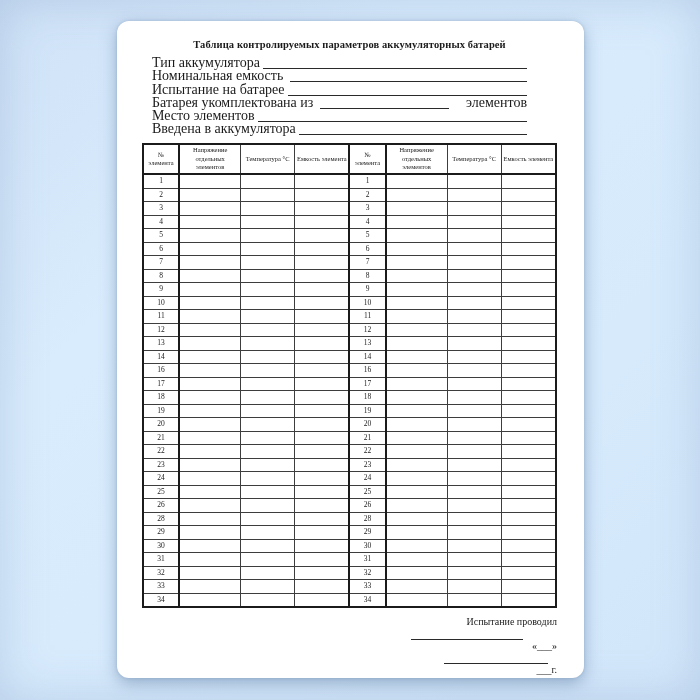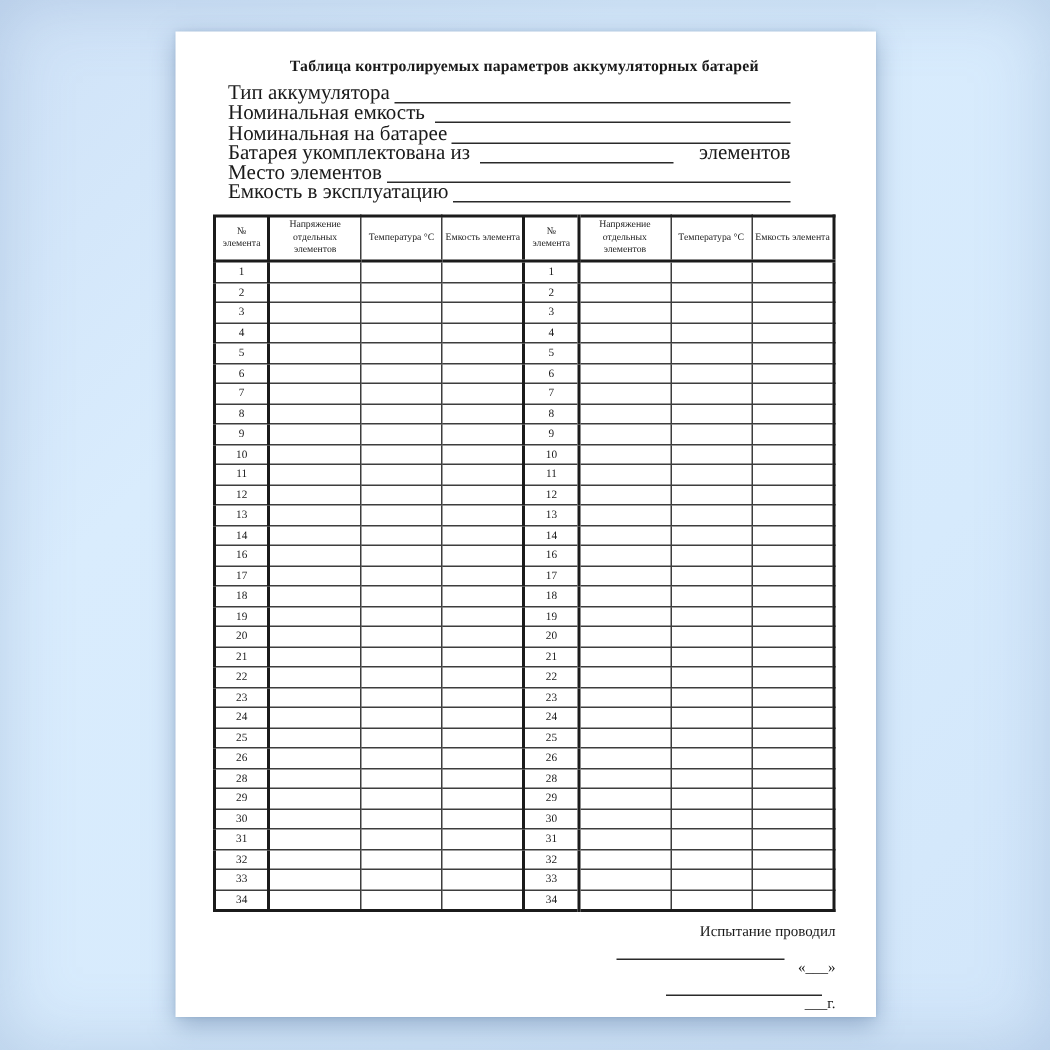--- a/index.html
+++ b/index.html
@@ -21,20 +21,21 @@
   .paper {
     position: absolute;
     left: 117px;
     top: 21px;
     width: 467px;
     height: 657px;
     background: #ffffff;
     box-shadow: 0 5px 16px rgba(88,118,158,0.50), 0 0 3px rgba(110,140,175,0.35);
     box-sizing: border-box;
     padding: 17px 27px 0 25px;
+    border-radius: 12px;
   }
   .doc-title {
     text-align: center;
     font-weight: bold;
     font-size: 10.5px;
     line-height: 13px;
     margin-bottom: 5px;
     letter-spacing: 0.1px;
   }
   .form-block {
@@ -128,34 +129,34 @@
     <div class="form-block">
       <div class="field">
         <span class="flabel">Тип аккумулятора</span>
         <span class="fline"></span>
       </div>
       <div class="field">
         <span class="flabel">Номинальная емкость </span>
         <span class="fline"></span>
       </div>
       <div class="field">
-        <span class="flabel">Номинальная на батарее</span>
+        <span class="flabel">Испытание на батарее</span>
         <span class="fline"></span>
       </div>
       <div class="field">
         <span class="flabel">Батарея укомплектована из </span>
         <span class="fline"></span>
         <span class="fsuffix">элементов</span>
       </div>
       <div class="field">
         <span class="flabel">Место элементов</span>
         <span class="fline"></span>
       </div>
       <div class="field">
-        <span class="flabel">Емкость в эксплуатацию</span>
+        <span class="flabel">Введена в аккумулятора</span>
         <span class="fline"></span>
       </div>
     </div>
 
     <table class="params">
       <thead>
         <tr>
             <th class="c0">№ элемента</th>
             <th class="c1">Напряжение отдельных элементов</th>
             <th class="c2">Температура °С</th>

